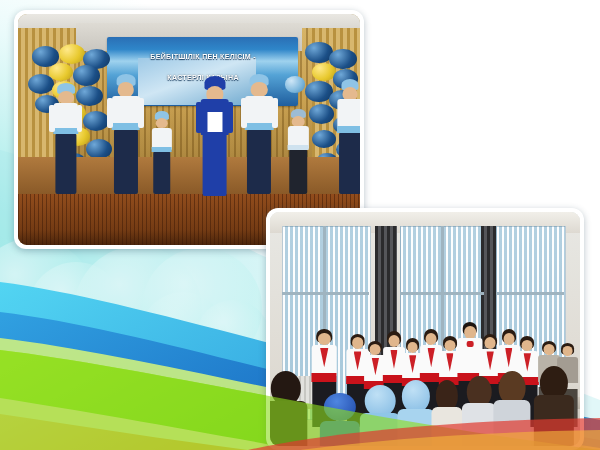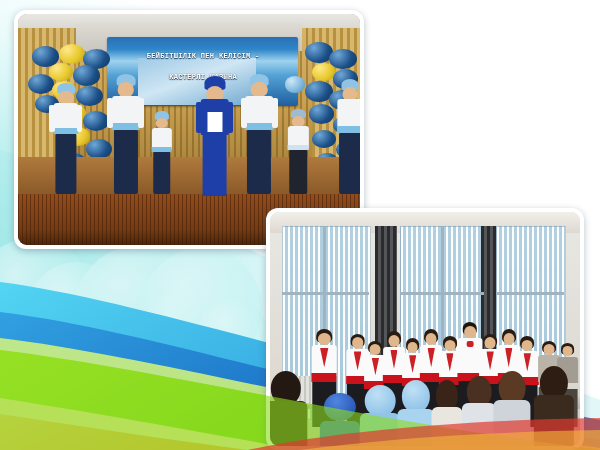--- a/index.html
+++ b/index.html
@@ -38,21 +38,20 @@
 
   
   .photo{
     position:absolute;
     background:#ffffff;
     border-radius:12px;
     box-shadow:0 2px 7px rgba(40,70,90,.33);
     overflow:hidden;
     padding:4px;
     box-sizing:border-box;
-    font-family:Liberation Mono, monospace;
   }
   .photo .inner{
     width:100%;height:100%;
     border-radius:9px;
     overflow:hidden;
     position:relative;
   }
   #photo-stage{left:14px;top:10px;width:350px;height:239px;}
   #photo-hall{left:266px;top:208px;width:318px;height:242px;}
 

